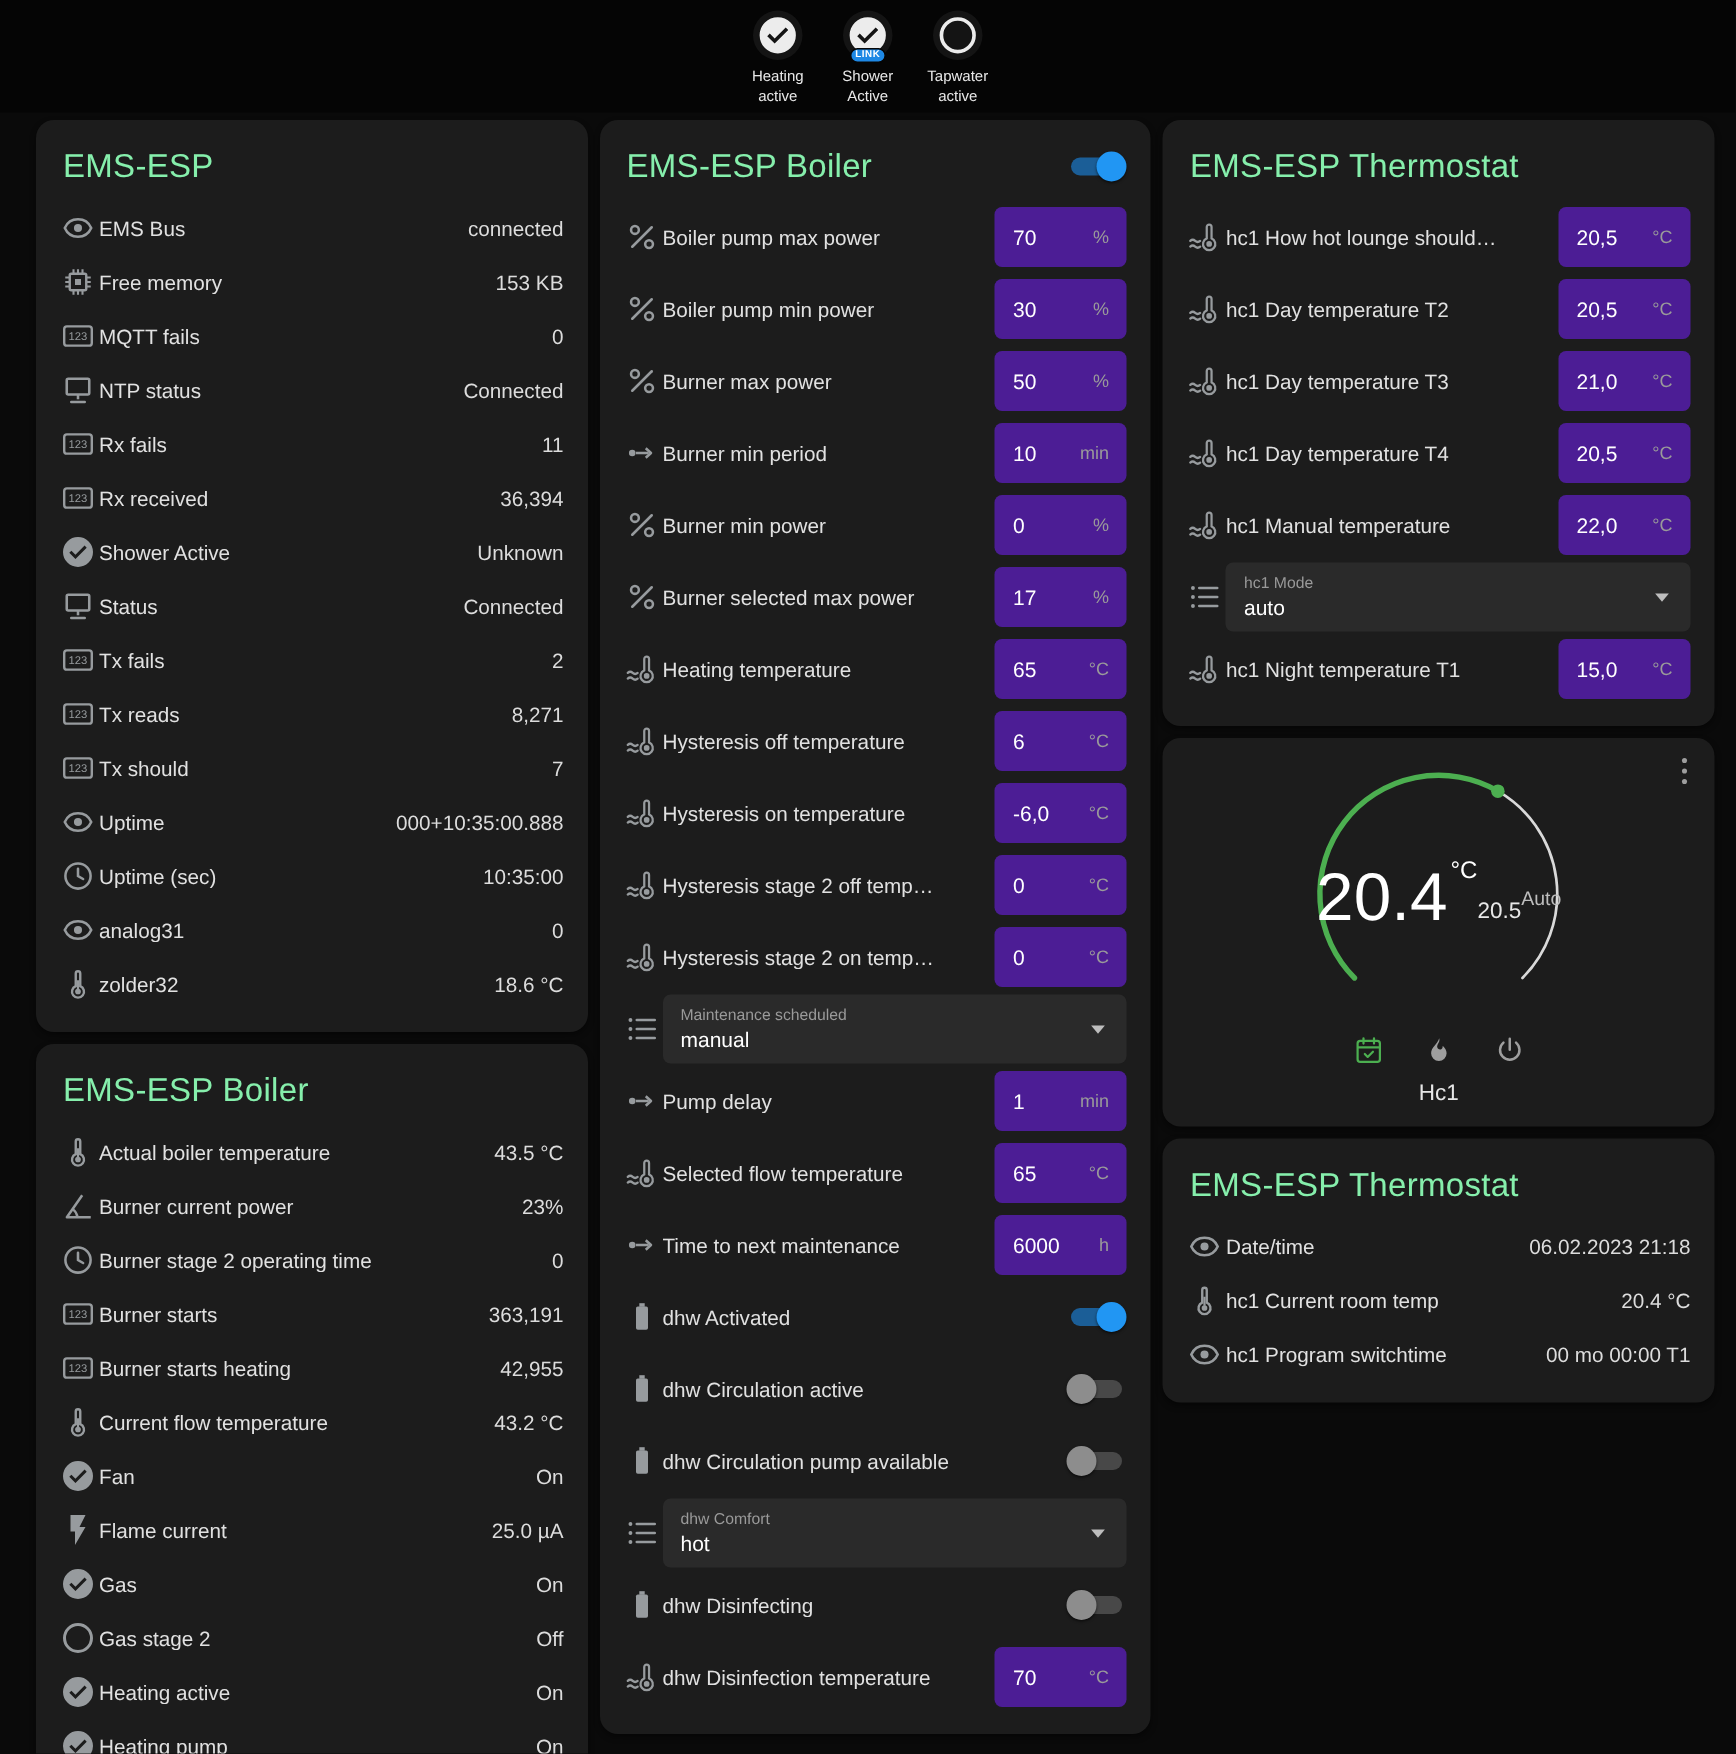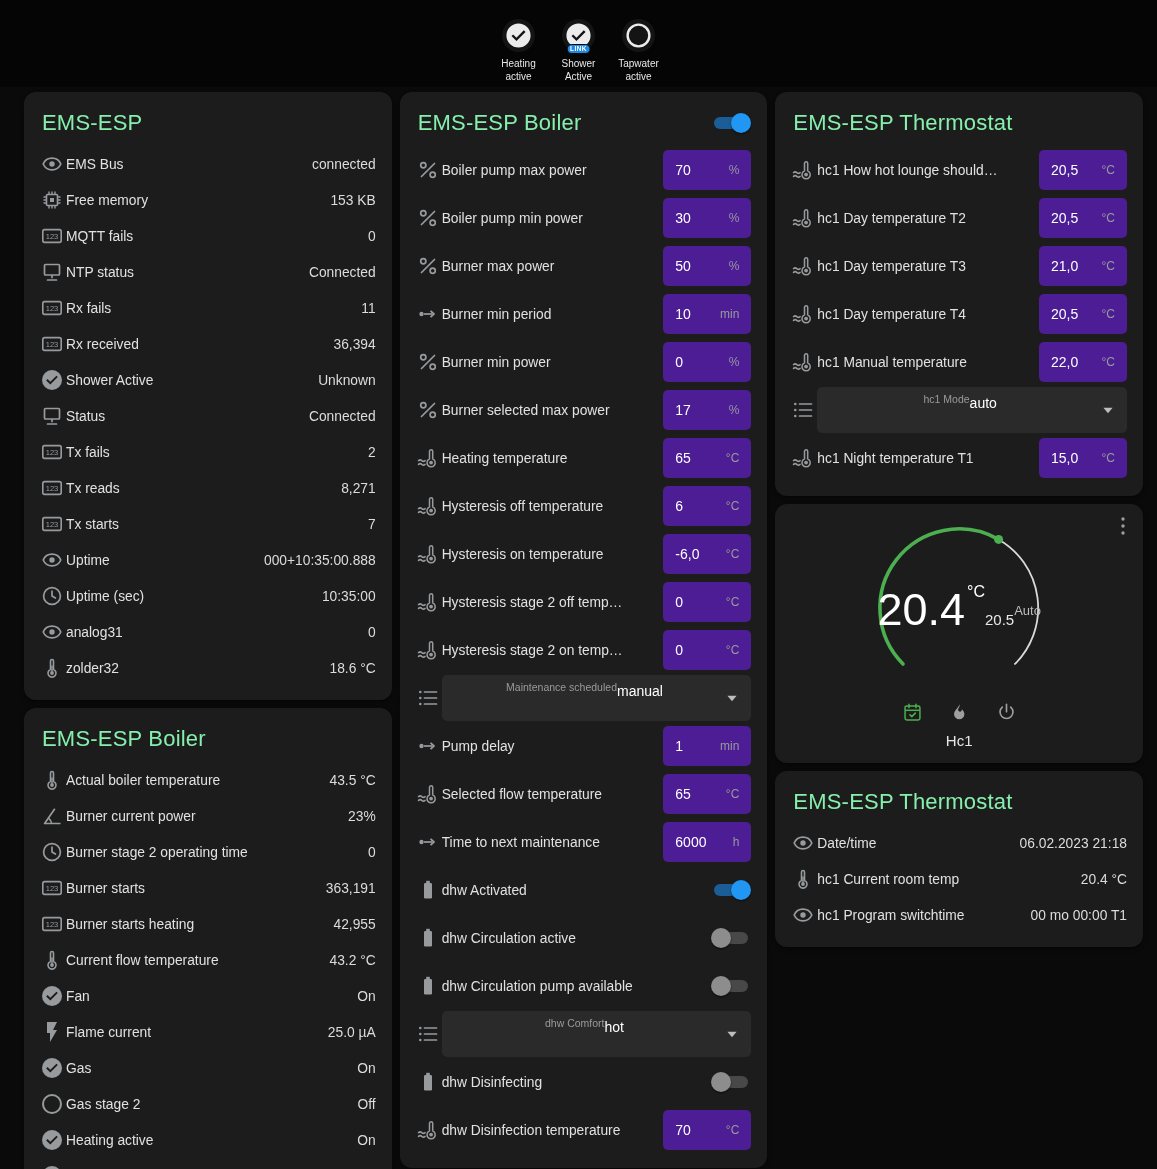--- a/index.html
+++ b/index.html
@@ -1,20 +1,20 @@
 <!DOCTYPE html>
 <html><head>
 <meta charset="utf-8">
 <style>
   *{box-sizing:border-box;margin:0;padding:0}
   html,body{width:1157px;height:1169px;overflow:hidden}
   body{background:#0a0a0a;font-family:"Liberation Sans",sans-serif;color:#e1e1e1;-webkit-font-smoothing:antialiased}
 
   
-  .header{display:flex;justify-content:center;gap:12px;padding:19px 0 4px;background:#050505}
+  .header{display:flex;justify-content:center;gap:12px;padding:7px 0 4px;background:#050505}
   .hbadge{display:flex;flex-direction:column;align-items:center;width:48px;cursor:pointer}
   .hb-circle{position:relative;width:33px;height:33px;border-radius:50%;background:#141414;display:flex;align-items:center;justify-content:center}
   .hb-circle .icon{color:#ececec;width:29px;height:29px}
   .hb-circle .icon svg{width:29px;height:29px}
   .hb-link{position:absolute;bottom:-2px;left:50%;transform:translateX(-50%);background:#1e88e5;color:#fff;font-size:6.5px;font-weight:bold;letter-spacing:.4px;padding:1px 3px;border-radius:5px;border:1px solid #050505;line-height:1}
   .hb-label{font-size:10px;text-align:center;margin-top:5px;line-height:1.3;color:#e8e8e8}
 
   
   .columns{display:grid;grid-template-columns:1fr 1fr 1fr;gap:8px;padding:5px 14px 0 24px;align-items:start}
   .col{display:flex;flex-direction:column;gap:8px;min-width:0}
@@ -38,21 +38,21 @@
 
   
   .switch{position:relative;width:40px;height:20px;flex:none;cursor:pointer}
   .switch .track{position:absolute;left:3px;right:3px;top:4px;bottom:4px;border-radius:7px;background:#484848}
   .switch .thumb{position:absolute;top:0;width:20px;height:20px;border-radius:50%;background:#8d8d8d;box-shadow:0 1px 2px rgba(0,0,0,.6)}
   .switch.off .thumb{left:0}
   .switch.on .track{background:#1b5e97}
   .switch.on .thumb{right:0;background:#2196f3}
 
   
-  .selectbox{flex:1;min-width:0;position:relative;background:#2a2a2a;border-radius:5px;height:46px;padding:6px 36px 6px 12px;display:flex;flex-direction:row;justify-content:center;cursor:pointer}
+  .selectbox{flex:1;min-width:0;position:relative;background:#2a2a2a;border-radius:5px;height:46px;padding:6px 36px 6px 12px;display:flex;flex-direction:column;justify-content:center;cursor:pointer}
   .slabel{font-size:10.5px;color:#9a9a9a;white-space:nowrap;overflow:hidden;text-overflow:ellipsis}
   .svalue{font-size:14px;color:#fff;margin-top:2px;white-space:nowrap}
   .selectbox .chev{position:absolute;right:8px;top:50%;transform:translateY(-50%);width:22px;height:22px;color:#bdbdbd}
 
   
   .thermo{position:relative;display:flex;flex-direction:column;align-items:center;padding:14px 16px 14px}
   .more{position:absolute;top:10px;right:8px;width:24px;height:24px;color:#9e9e9e;cursor:pointer}
   .more svg{width:100%;height:100%}
   .dial-wrap{position:relative;width:180px;height:180px;cursor:pointer}
   .dial{width:100%;height:100%}
@@ -216,21 +216,21 @@
               <span class="rname">Tx reads</span>
               <span class="rvalue">8,271</span>
             </div>
             <div class="row">
               <span class="icon ">
                 <svg viewBox="0 0 24 24">
                   <rect x="2.8" y="5.6" width="18.4" height="12.8" rx="1.8" fill="none" stroke="currentColor" stroke-width="1.6"></rect>
                   <text x="12" y="14.9" text-anchor="middle" font-size="7.5" font-family="sans-serif" fill="currentColor">123</text>
                 </svg>
               </span>
-              <span class="rname">Tx starts</span>
+              <span class="rname">Tx should</span>
               <span class="rvalue">7</span>
             </div>
             <div class="row">
               <span class="icon ">
                 <svg viewBox="0 0 24 24">
                   <path d="M12 6.2c3.8 0 7.2 2.1 8.8 5.8-1.6 3.7-5 5.8-8.8 5.8S4.8 15.7 3.2 12C4.8 8.3 8.2 6.2 12 6.2Z" fill="none" stroke="currentColor" stroke-width="1.7"></path>
                   <circle cx="12" cy="12" r="2.7" fill="currentColor"></circle>
                 </svg>
               </span>
               <span class="rname">Uptime</span>

